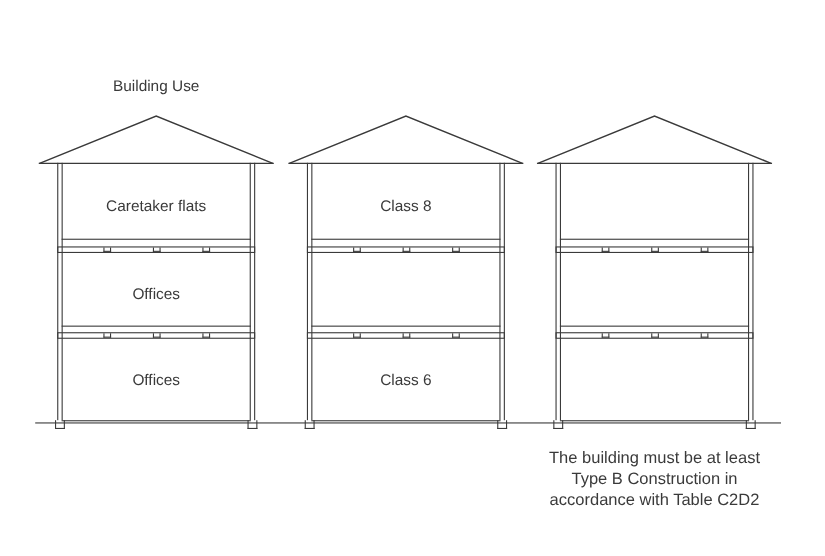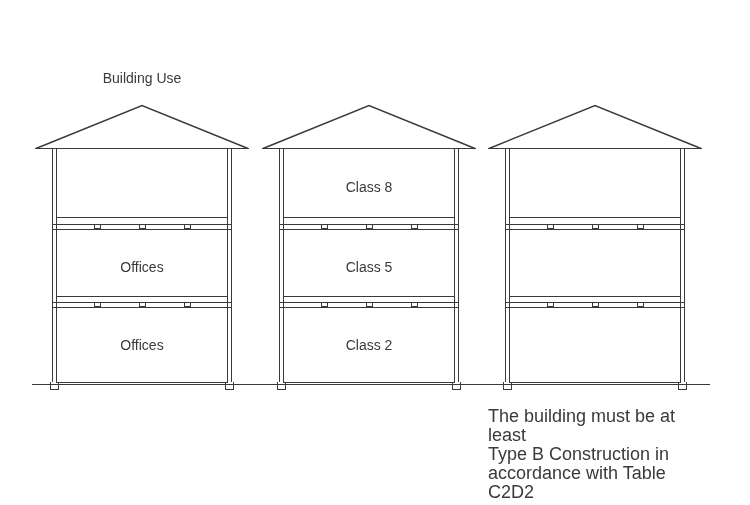--- a/index.html
+++ b/index.html
@@ -81,21 +81,21 @@
   .fl2{top:154px;}
   .fl3{top:232px;}
 
   .ground{
     position:absolute;left:32px;top:384px;width:678px;height:1px;
     background:var(--ln);
   }
 
   .note{
     position:absolute;left:488px;top:407px;width:214px;
-    text-align:left;font-size:18px;line-height:19px;
+    text-align:center;font-size:15px;line-height:19px;
     white-space:pre-line;
   }
 </style>
 </head>
 <body>
 
 <div class="canvas">
 
   <div class="title t1">Building Use</div>
 
@@ -116,20 +116,21 @@
     <div class="storey-line sl2"></div>
     <div class="band band2">
       <div class="notch n1"></div>
       <div class="notch n2"></div>
       <div class="notch n3"></div>
     </div>
     <div class="storey-line sl3"></div>
     <div class="foot foot-l"></div>
     <div class="foot foot-r"></div>
 
+    <div class="floor-label fl1">Caretaker flats</div>
     <div class="floor-label fl2">Offices</div>
     <div class="floor-label fl3">Offices</div>
   </div>
 
   <div class="building b2">
     <svg class="roof" width="214" height="46" viewBox="0 0 214 46">
       <path d="M1 44.5 L107 1.5 L213 44.5" fill="none" stroke="#3a3a3a" stroke-width="1.4"></path>
       <line x1="0" y1="44.5" x2="214" y2="44.5" stroke="#3a3a3a" stroke-width="1.2"></line>
     </svg>
     <div class="wall wall-l"></div>
@@ -145,22 +146,21 @@
     <div class="band band2">
       <div class="notch n1"></div>
       <div class="notch n2"></div>
       <div class="notch n3"></div>
     </div>
     <div class="storey-line sl3"></div>
     <div class="foot foot-l"></div>
     <div class="foot foot-r"></div>
 
     <div class="floor-label fl1">Class 8</div>
-    <div class="floor-label fl2">Class 5</div>
-    <div class="floor-label fl3">Class 2</div>
+    <div class="floor-label fl3">Class 6</div>
   </div>
 
   <div class="building b3">
     <svg class="roof" width="214" height="46" viewBox="0 0 214 46">
       <path d="M1 44.5 L107 1.5 L213 44.5" fill="none" stroke="#3a3a3a" stroke-width="1.4"></path>
       <line x1="0" y1="44.5" x2="214" y2="44.5" stroke="#3a3a3a" stroke-width="1.2"></line>
     </svg>
     <div class="wall wall-l"></div>
     <div class="wall wall-r"></div>
 

